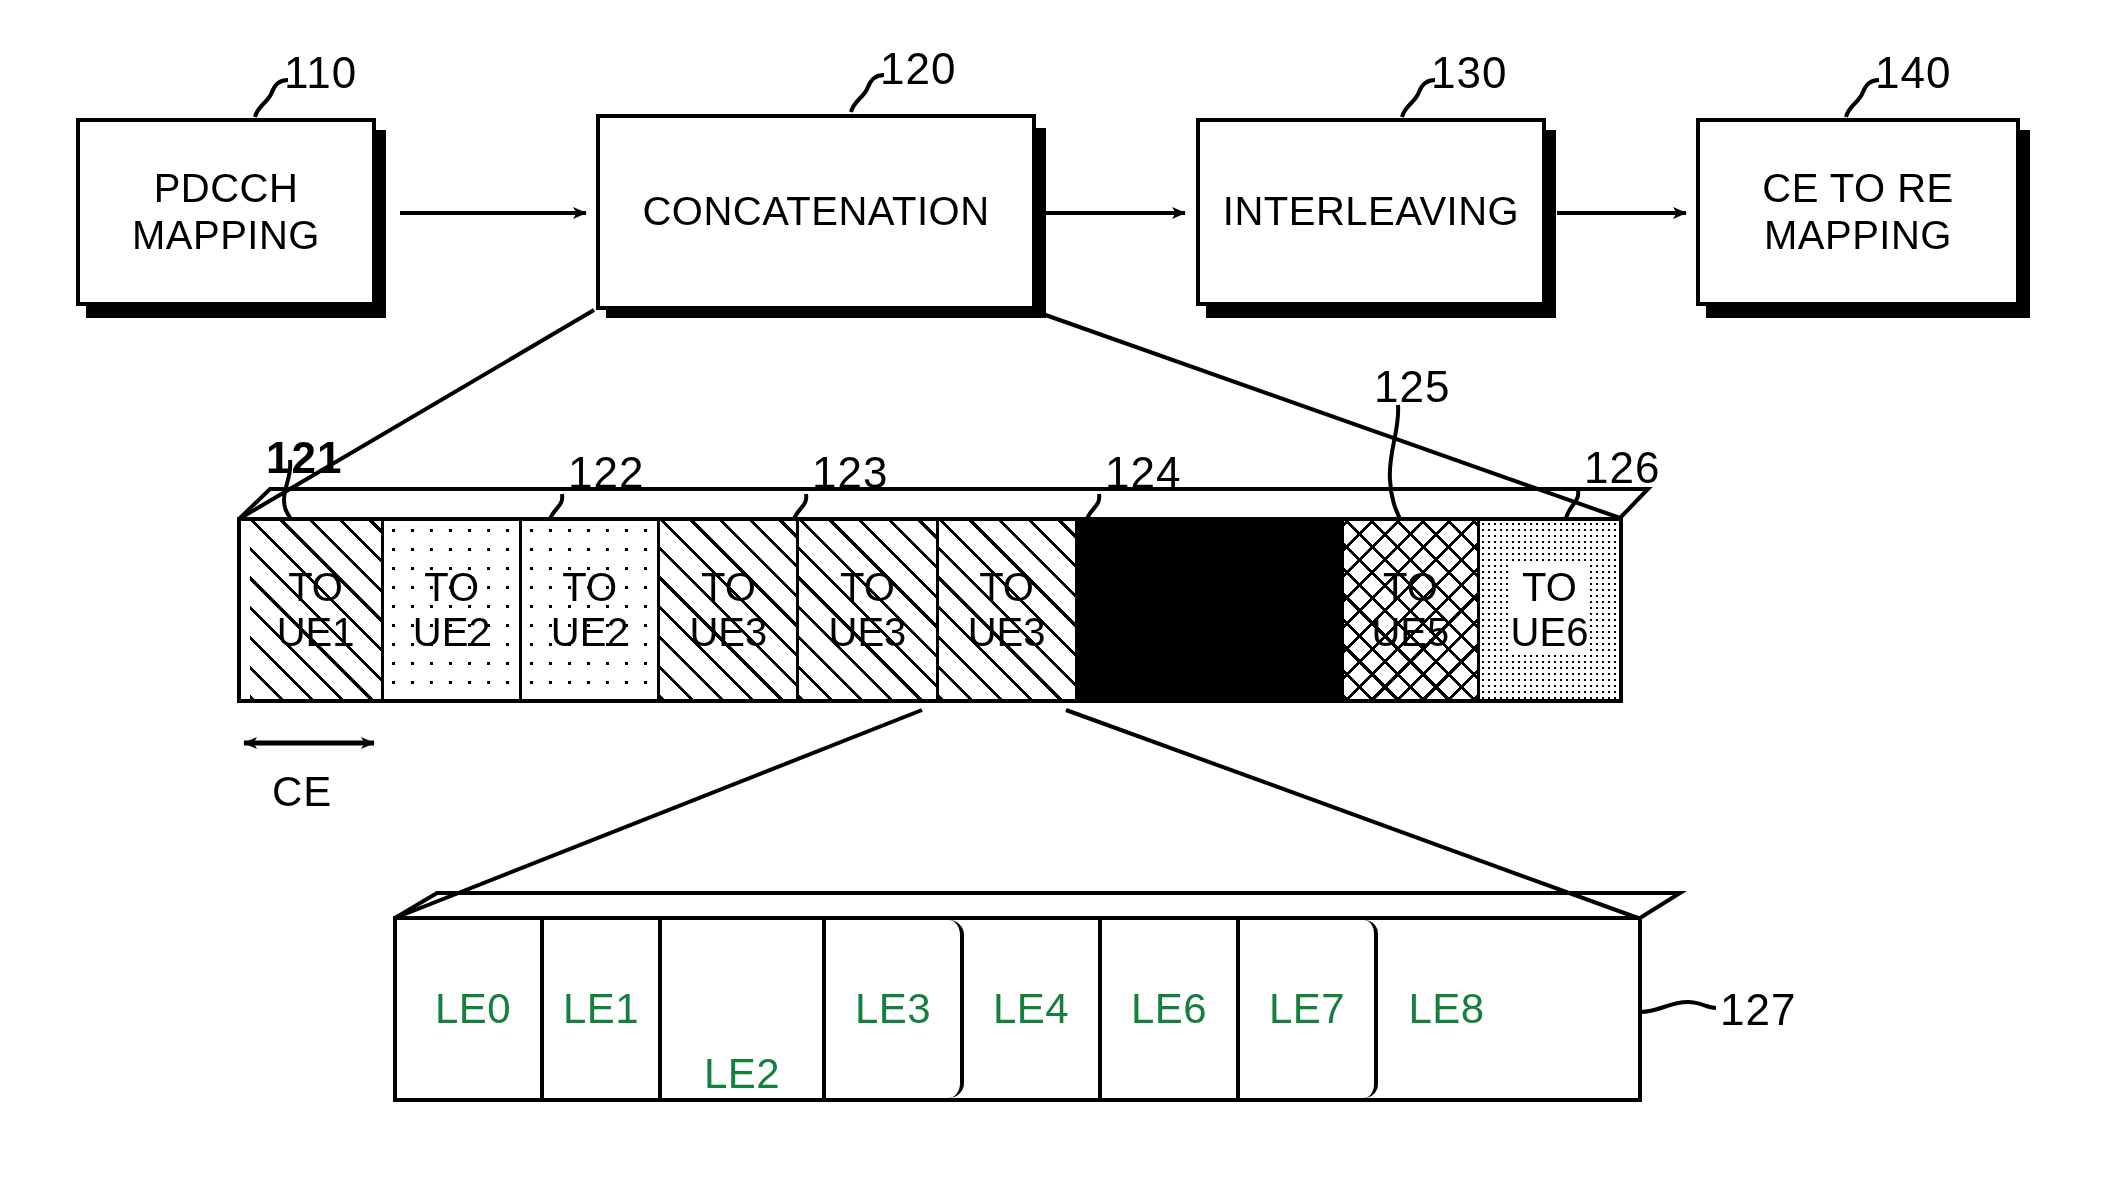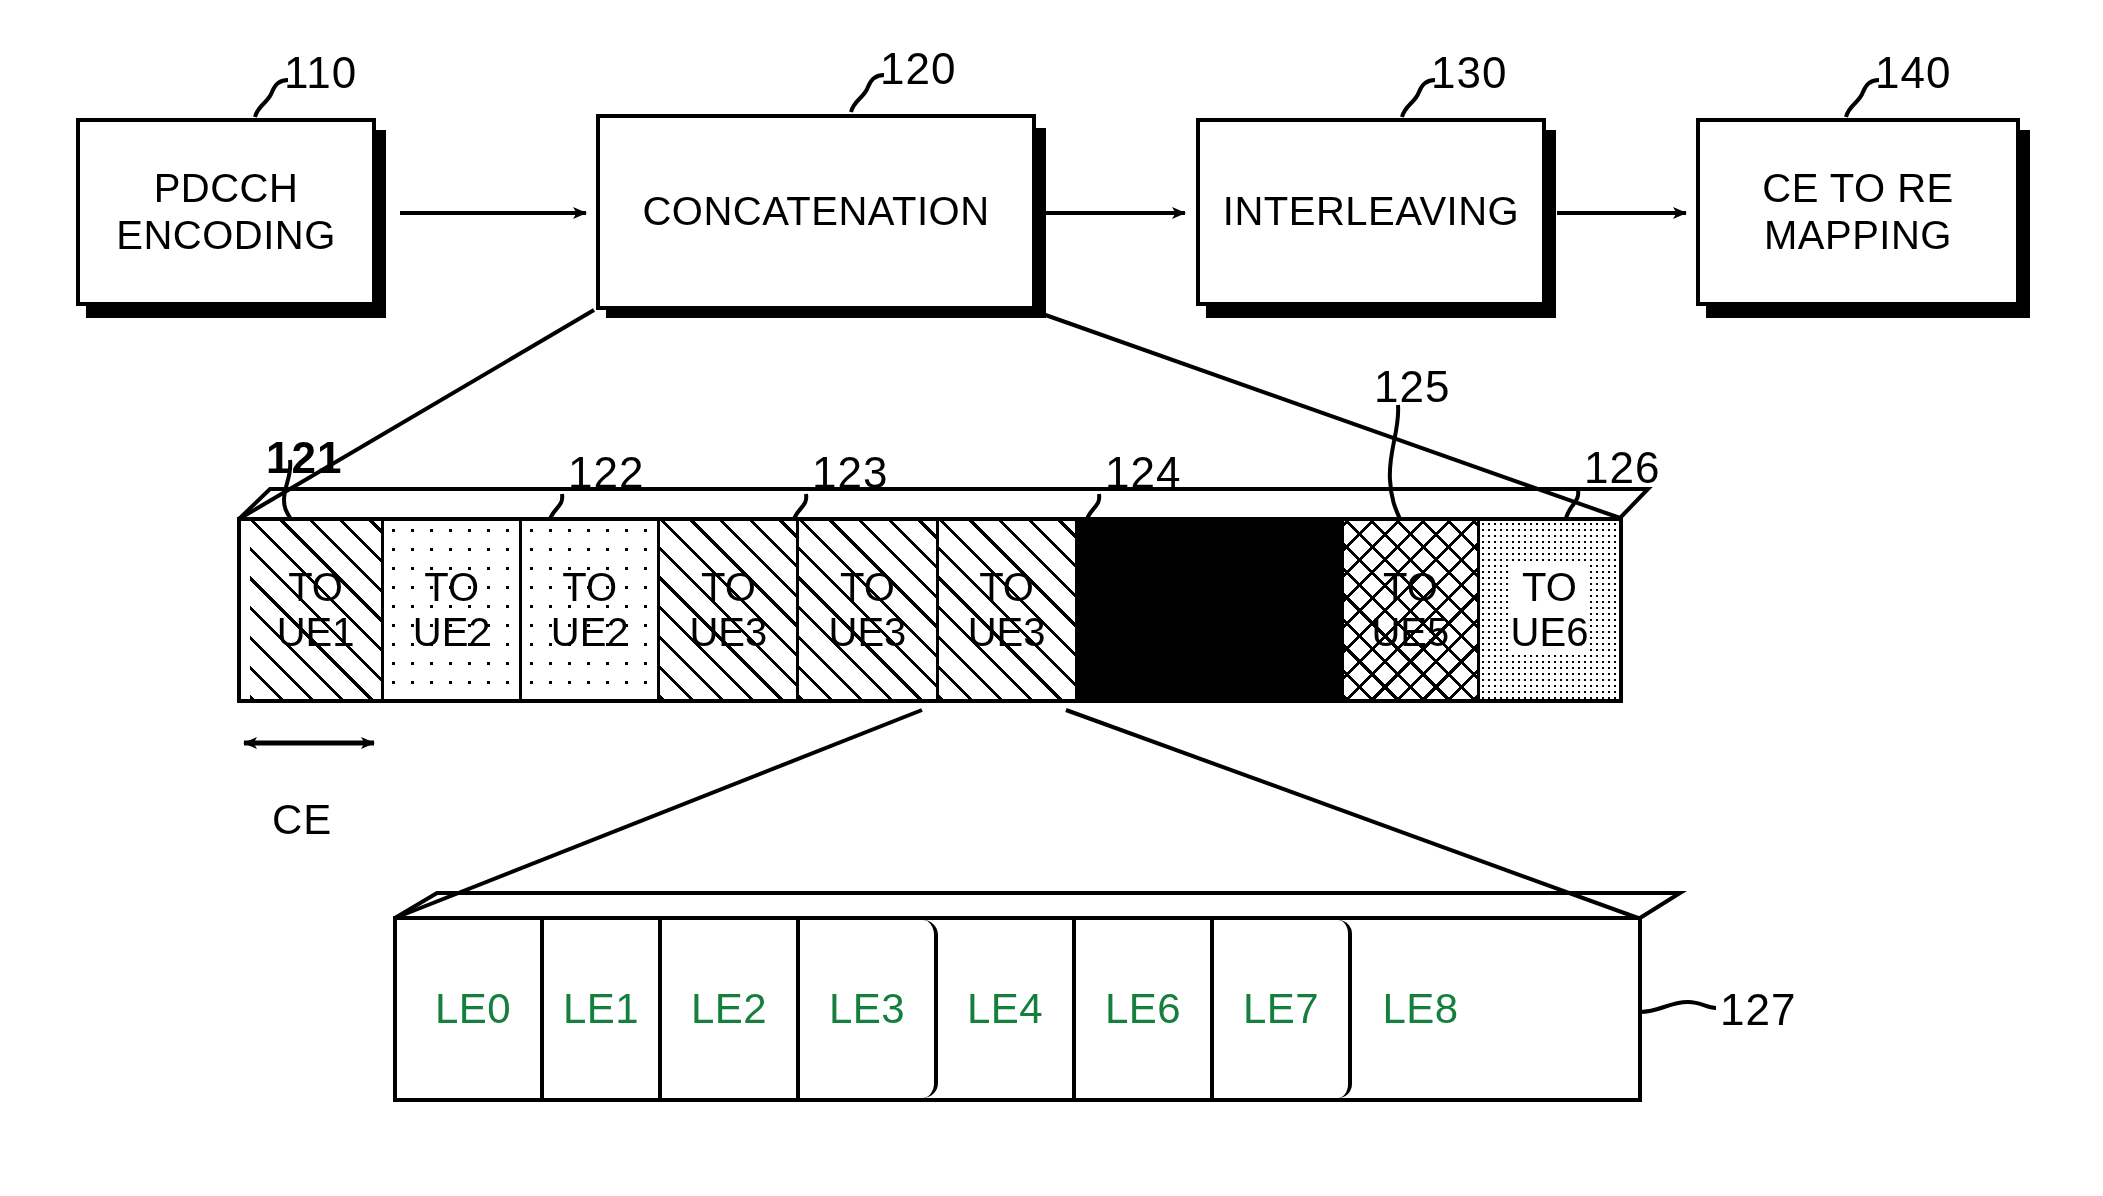--- a/index.html
+++ b/index.html
@@ -182,21 +182,21 @@
     <path d="M1578,490 C1580,502 1570,504 1566,518" stroke="#000" stroke-width="4" fill="none"></path>
 
     <path d="M1640,1012 C1660,1012 1668,1002 1688,1002 C1702,1002 1706,1008 1716,1008" stroke="#000" stroke-width="4" fill="none"></path>
 
     <line x1="244" y1="743" x2="374" y2="743" stroke="#000" stroke-width="5" marker-start="url(#arrowhead-l)" marker-end="url(#arrowhead)"></line>
   </svg>
 
   <div class="shadow" style="left:86px; top:130px; width:300px; height:188px;"></div>
   <div class="proc-box" style="left:76px; top:118px; width:300px; height:188px;">
     <div class="proc-label">PDCCH
-ENCODING</div>
+MAPPING</div>
   </div>
 
   <div class="shadow" style="left:606px; top:128px; width:440px; height:190px;"></div>
   <div class="proc-box" style="left:596px; top:114px; width:440px; height:196px;">
     <div class="proc-label">CONCATENATION</div>
   </div>
 
   <div class="shadow" style="left:1206px; top:130px; width:350px; height:188px;"></div>
   <div class="proc-box" style="left:1196px; top:118px; width:350px; height:188px;">
     <div class="proc-label">INTERLEAVING</div>
@@ -257,30 +257,30 @@
     <div class="cell pat-cross" style="width:137px;">
       <div class="cell-text">TO
 UE5</div>
     </div>
     <div class="cell pat-stipple" style="width:140px;">
       <div class="cell-text cell-text-bg">TO
 UE6</div>
     </div>
   </div>
 
-  <div class="ce-label" style="left:272px; top:796px;text-align:center;">CE</div>
+  <div class="ce-label" style="left:272px; top:768px;text-align:center;">CE</div>
 
   <div class="strip" style="left:393px; top:916px; width:1249px; height:186px;">
     <div class="le-cell" style="width:138px;">
       <div class="le-text">LE0</div>
     </div>
     <div class="le-cell" style="width:118px;align-items:center;">
       <div class="le-text">LE1</div>
     </div>
-    <div class="le-cell" style="width:138px;">
+    <div class="le-cell" style="width:164px;align-items:flex-end;">
       <div class="le-text">LE2</div>
     </div>
     <div class="le-cell" style="width:138px;border-radius:15px;">
       <div class="le-text">LE3</div>
     </div>
     <div class="le-cell" style="width:138px;">
       <div class="le-text">LE4</div>
     </div>
     <div class="le-cell" style="width:138px;">
       <div class="le-text">LE6</div>

